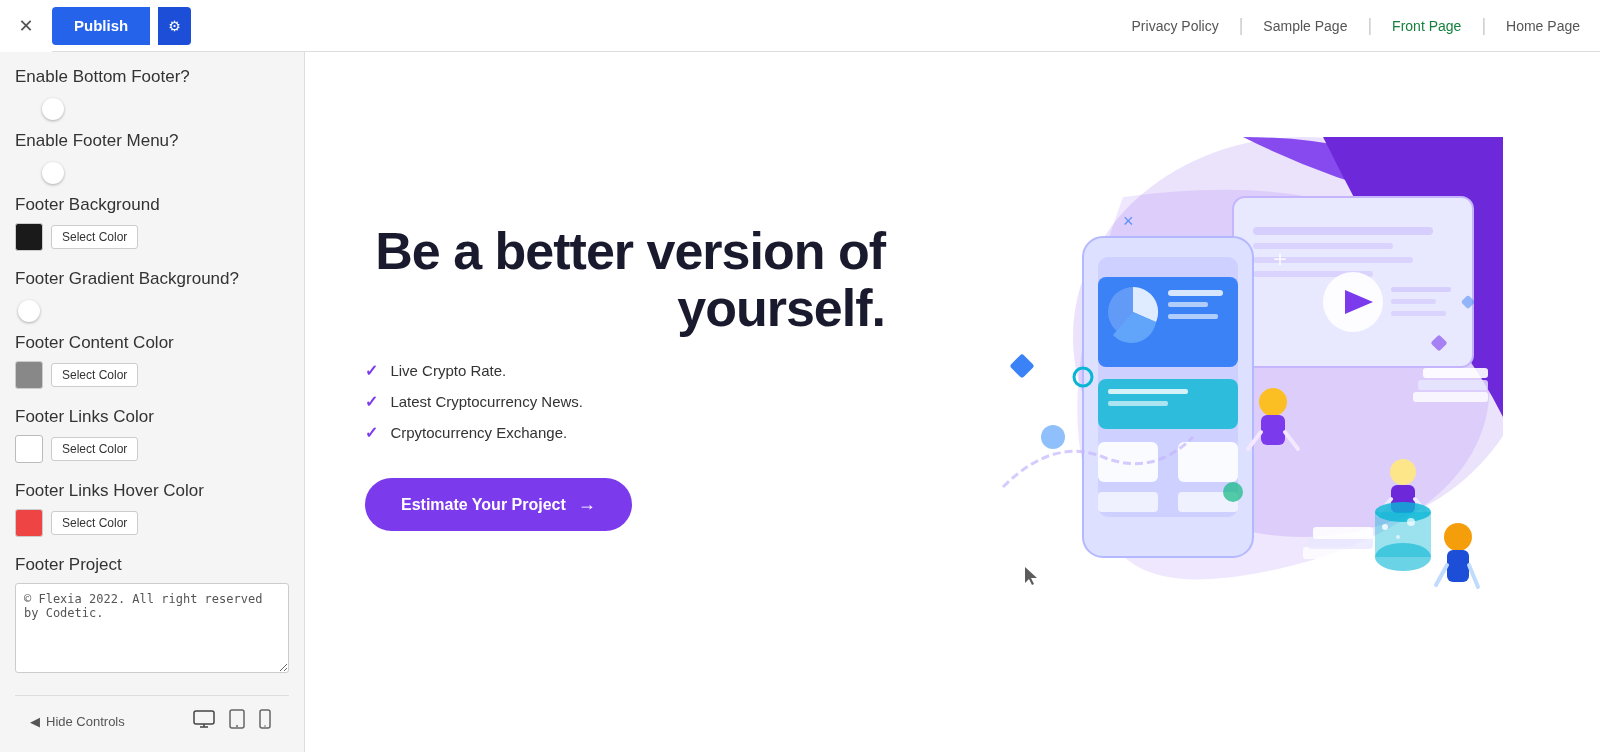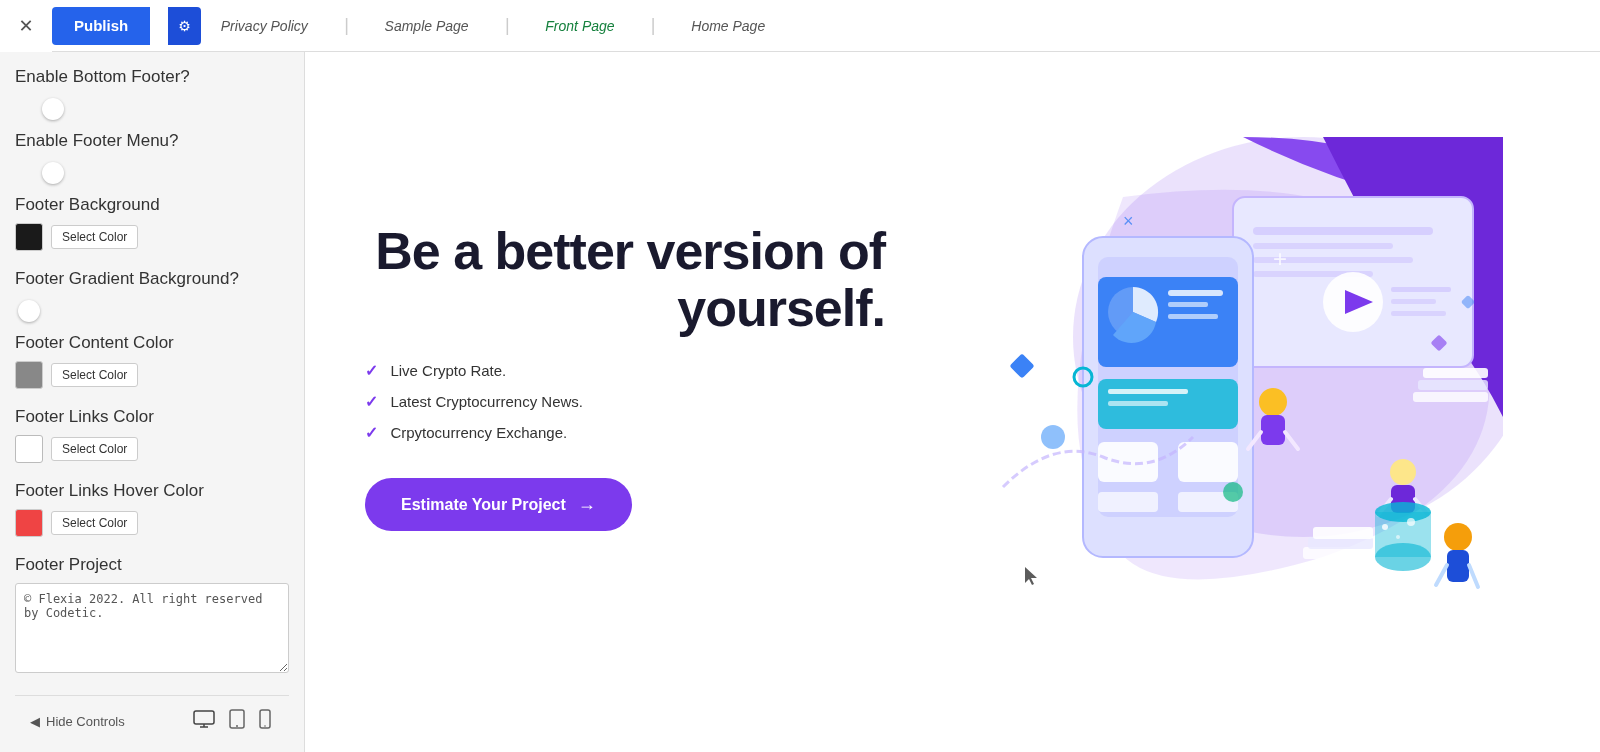--- a/index.html
+++ b/index.html
@@ -8,33 +8,33 @@
     
     .top-toolbar {
       display: flex; align-items: center; background: #fff; border-bottom: 1px solid #ddd;
       height: 52px; position: relative; z-index: 10;
     }
     .close-btn {
       width: 52px; height: 52px; display: flex; align-items: center; justify-content: center;
       cursor: pointer; font-size: 18px; color: #555; background: #fff; border: none; outline: none;
     }
     .publish-area {
-      display: flex; align-items: center; gap: 18px;
+      display: flex; align-items: center; gap: 8px;
     }
     .publish-btn {
       background: #2563eb; color: #fff; border: none; padding: 9px 22px;
       font-size: 15px; font-weight: 600; cursor: pointer; border-radius: 4px 0 0 4px;
       height: 38px;
     }
     .publish-gear {
       background: #1d4ed8; color: #fff; border: none; padding: 9px 10px;
       height: 38px; cursor: pointer; border-radius: 0 4px 4px 0; font-size: 14px;
     }
     .top-nav {
-      flex: 1; display: flex; align-items: center; justify-content: flex-start; gap: 16px; font-style: italic;
+      flex: 1; display: flex; align-items: center; justify-content: flex-end; gap: 0;
     }
     .nav-item {
       padding: 0 20px; font-size: 14px; color: #555; cursor: pointer; position: relative;
     }
     .nav-item.active { color: #15803d; }
     .nav-separator {
       color: #ccc; font-size: 18px;
     }
 
     

